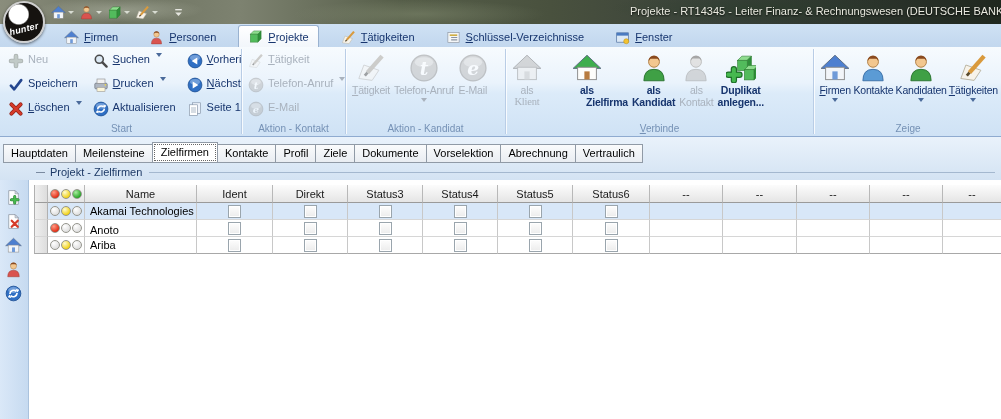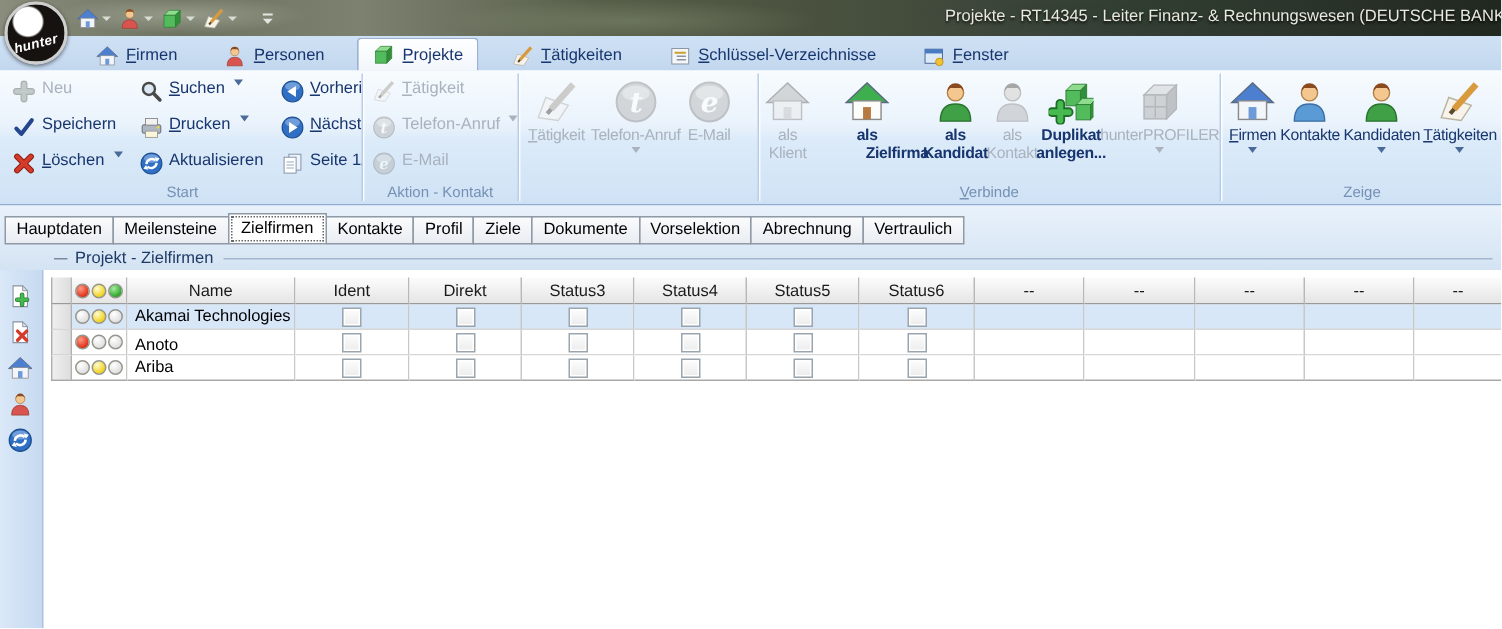--- a/index.html
+++ b/index.html
@@ -348,32 +348,33 @@
             <span class="icon i30"><svg viewBox="0 0 16 16" width="100%" height="100%">
                 <circle cx="8" cy="8" r="6.9" fill="#b5b5b5" stroke="#8d8d8d" stroke-width="0.7"></circle>
                 <ellipse cx="8" cy="4.9" rx="4.9" ry="2.7" fill="#d8d8d8" opacity="0.85"></ellipse>
                 <text x="8" y="11.6" font-size="10" font-family="DejaVu Serif, serif" font-style="italic" font-weight="bold" fill="#ffffff" text-anchor="middle">e</text>
               </svg></span>
             <div class="lines">
               <span style="display: block;">E-Mail</span>
             </div>
           </div>
         </div>
+        <div class="rgroup-label"><span>Aktion - Kandidat</span></div>
       </div>
       <div class="rgroup" style="width: 308px;">
         <div class="bigrow">
           <div class="bbtn disabled">
             <span class="icon i30"><svg viewBox="0 0 16 16" width="100%" height="100%">
                 <polygon points="8,1.2 15.4,8.2 0.6,8.2" fill="#b3b3b3" stroke="#5a6a80" stroke-width="0.5"></polygon>
                 <rect x="3" y="7.6" width="10" height="6.6" fill="#e9e9e9" stroke="#8a8a8a" stroke-width="0.5"></rect>
                 <rect x="6.6" y="9.8" width="2.8" height="4.3" fill="#c2c2c2"></rect>
               </svg></span>
             <div class="lines">
               <span style="display: block;">als</span>
-              <span style="display: block;">Klient</span>
+              <span style="display: block; font-family: Liberation Serif, serif;">Klient</span>
             </div>
           </div>
           <div class="bbtn bold">
             <span class="icon i30"><svg viewBox="0 0 16 16" width="100%" height="100%">
                 <polygon points="8,1.2 15.4,8.2 0.6,8.2" fill="#3fae4e" stroke="#5a6a80" stroke-width="0.5"></polygon>
                 <rect x="3" y="7.6" width="10" height="6.6" fill="#fdfdfb" stroke="#8a8a8a" stroke-width="0.5"></rect>
                 <rect x="6.6" y="9.8" width="2.8" height="4.3" fill="#b77b3f"></rect>
               </svg></span>
             <div class="lines">
               <span style="display: block;">als</span>
@@ -414,32 +415,20 @@
                   <polygon points="10.5,5.5 14,2 14,10.5 10.5,14" fill="#2f8f3a" stroke="#2e7d32" stroke-width="0.5"></polygon>
                   <rect x="2.5" y="5.5" width="8" height="8.5" fill="#52bb5c" stroke="#2e7d32" stroke-width="0.5"></rect>
                 </g>
                 <path d="M4.2 8.6 V14.6 M1.2 11.6 H7.2" stroke="#1e6e28" stroke-width="3.4" stroke-linecap="round"></path>
                 <path d="M4.2 8.6 V14.6 M1.2 11.6 H7.2" stroke="#46b94f" stroke-width="2.1" stroke-linecap="round"></path>
               </svg></span>
             <div class="lines">
               <span style="display: block;">Duplikat</span>
               <span style="display: block;">anlegen...</span>
             </div>
-          </div>
-          <div class="bbtn disabled">
-            <span class="icon i30"><svg viewBox="0 0 16 16" width="100%" height="100%">
-                <polygon points="2.5,5.5 6,2 14,2 10.5,5.5" fill="#cecece" stroke="#777" stroke-width="0.5"></polygon>
-                <polygon points="10.5,5.5 14,2 14,10.5 10.5,14" fill="#8f8f8f" stroke="#777" stroke-width="0.5"></polygon>
-                <rect x="2.5" y="5.5" width="8" height="8.5" fill="#adadad" stroke="#777" stroke-width="0.5"></rect>
-                <path d="M2.5 9.7 h8 M6.5 5.5 v8" stroke="#777" stroke-width="0.5"></path>
-              </svg></span>
-            <div class="lines">
-              <span style="display: block;">hunterPROFILER</span>
-            </div>
-            <span class="dd"></span>
           </div>
         </div>
         <div class="rgroup-label"><span><u>V</u>erbinde</span></div>
       </div>
       <div class="rgroup" style="width: 189px;">
         <div class="bigrow">
           <div class="bbtn">
             <span class="icon i30"><svg viewBox="0 0 16 16" width="100%" height="100%">
                 <polygon points="8,1.2 15.4,8.2 0.6,8.2" fill="#4d7fd0" stroke="#5a6a80" stroke-width="0.5"></polygon>
                 <rect x="3" y="7.6" width="10" height="6.6" fill="#f2f5f9" stroke="#8a8a8a" stroke-width="0.5"></rect>

